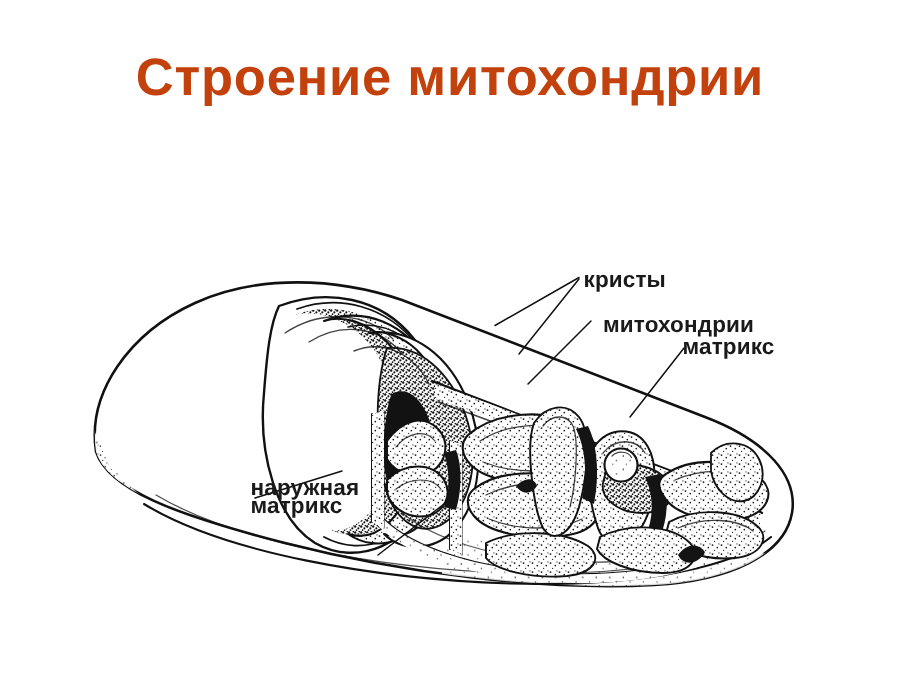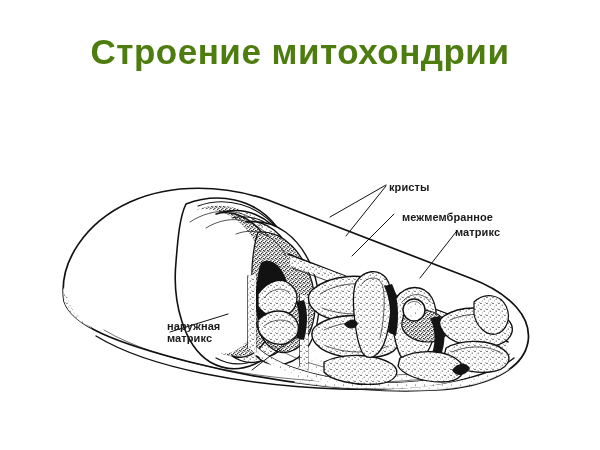--- a/index.html
+++ b/index.html
@@ -25,21 +25,21 @@
   #title {
     position: absolute;
     left: 0;
     top: 30px;
     width: 600px;
     text-align: center;
     font-family: "Liberation Sans", sans-serif;
     font-weight: bold;
     font-size: 35px;
     letter-spacing: 0.5px;
-    color: #4d7c0f;
+    color: #c2410c;
     white-space: nowrap;
     line-height: 44px;
   }
 
   
   #figure {
     position: absolute;
     left: 0;
     top: 86px;
     width: 600px;
@@ -48,21 +48,21 @@
   #figure svg {
     display: block;
     width: 600px;
     height: 340px;
   }
 
   
   .lbl {
     position: absolute;
     font-family: "Liberation Sans", sans-serif;
-    font-size: 11px;
+    font-size: 15px;
     font-weight: bold;
     color: #1a1a1a;
     white-space: nowrap;
     line-height: 12px;
     letter-spacing: 0.1px;
   }
   .lbl.two-line { line-height: 12px; }
 
   #lbl-cristae        { left: 389px; top: 181px; }
   #lbl-intermembrane  { left: 392px; top: 199px; }
@@ -344,21 +344,21 @@
         <path d="M 228 228 L 170 246" stroke-width="1.0"></path>
 
         <path d="M 296 250 L 252 284" stroke-width="1.0"></path>
       </g>
     </svg>
   </div>
 
   <div class="lbl" id="lbl-cristae">кристы</div>
 
 
-  <div class="lbl two-line" id="lbl-intermembrane2">межмембранное</div>
+  <div class="lbl two-line" id="lbl-intermembrane2">митохондрии</div>
 
   <div class="lbl" id="lbl-matrix">матрикс</div>
 
   <div class="lbl two-line" id="lbl-outer">наружная</div>
 
   <div class="lbl two-line" id="lbl-outer2">матрикс</div>
 
 
 </div>
 

